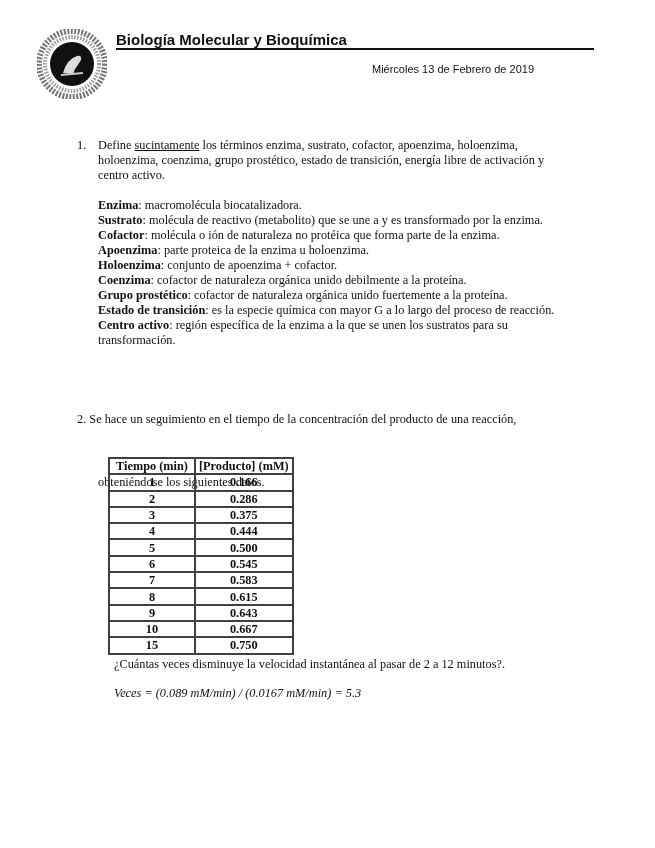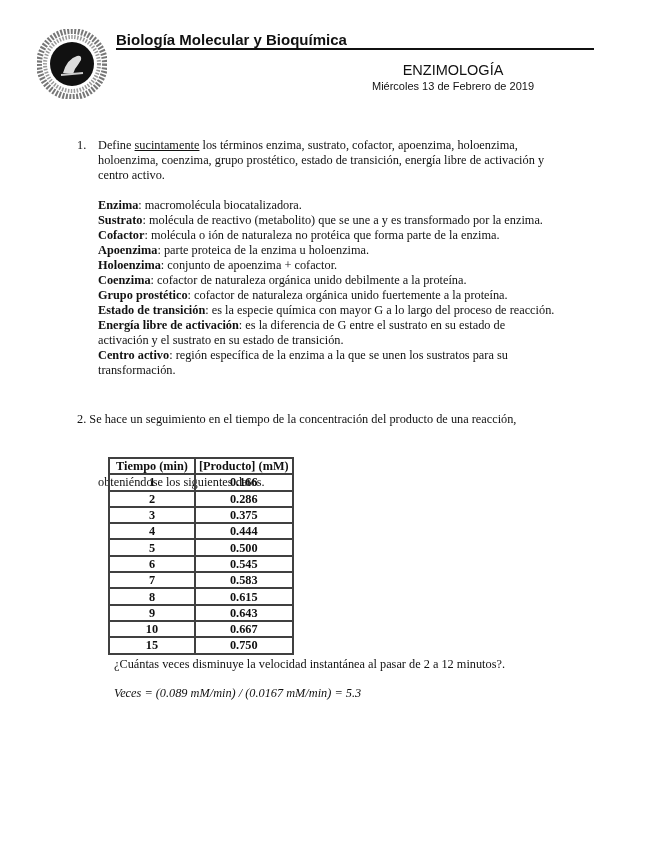--- a/index.html
+++ b/index.html
@@ -51,39 +51,37 @@
       <path d="M26 44 Q30 30 40 27 Q45 26 44 31 Q41 36 38 40 L36 45 Z" fill="#ddd"></path>
       <path d="M24 46 L46 44" stroke="#ccc" stroke-width="2"></path>
     </svg>
   </div>
 
   <div class="dept-title">Biología Molecular y Bioquímica</div>
   <div class="header-rule"></div>
 
 
   <div class="doc-title">
-    <div class="t1">ENZIMOLOGÍA</div>
     <div class="t2">Miércoles 13 de Febrero de 2019</div>
   </div>
 
   <div class="q1 serif">
     <span class="num">1.</span>
     <div class="text"><span>Define </span><span class="u">sucintamente</span><span> los términos enzima, sustrato, cofactor, apoenzima, holoenzima, holoenzima, coenzima, grupo prostético, estado de transición, energía libre de activación y centro activo.</span></div>
   </div>
 
   <div class="defs serif">
     <p><b>Enzima</b><span>: macromolécula biocatalizadora.</span></p>
     <p><b>Sustrato</b><span>: molécula de reactivo (metabolito) que se une a y es transformado por la enzima.</span></p>
     <p><b>Cofactor</b><span>: molécula o ión de naturaleza no protéica que forma parte de la enzima.</span></p>
     <p><b>Apoenzima</b><span>: parte proteica de la enzima u holoenzima.</span></p>
     <p><b>Holoenzima</b><span>: conjunto de apoenzima + cofactor.</span></p>
     <p><b>Coenzima</b><span>: cofactor de naturaleza orgánica unido debilmente a la proteína.</span></p>
     <p><b>Grupo prostético</b><span>: cofactor de naturaleza orgánica unido fuertemente a la proteína.</span></p>
     <p><b>Estado de transición</b><span>: es la especie química con mayor G a lo largo del proceso de reacción.</span></p>
-    <p style="width:455px"><b>Energía libre de activación</b><span>: es la diferencia de G entre el sustrato en su estado de activación y el sustrato en su estado de transición.</span></p>
     <p style="width:445px"><b>Centro activo</b><span>: región específica de la enzima a la que se unen los sustratos para su transformación.</span></p>
   </div>
 
   <div class="q2 serif">
     <div>2. Se hace un seguimiento en el tiempo de la concentración del producto de una reacción,</div>
     <div class="line2">obteniéndose los siguientes datos.</div>
   </div>
 
   <table class="data">
     <thead>

